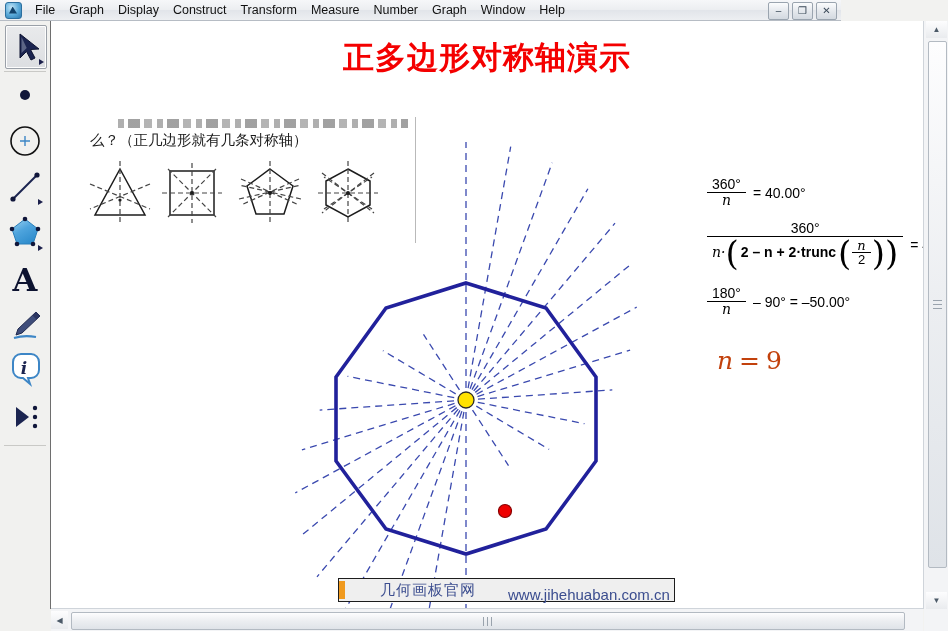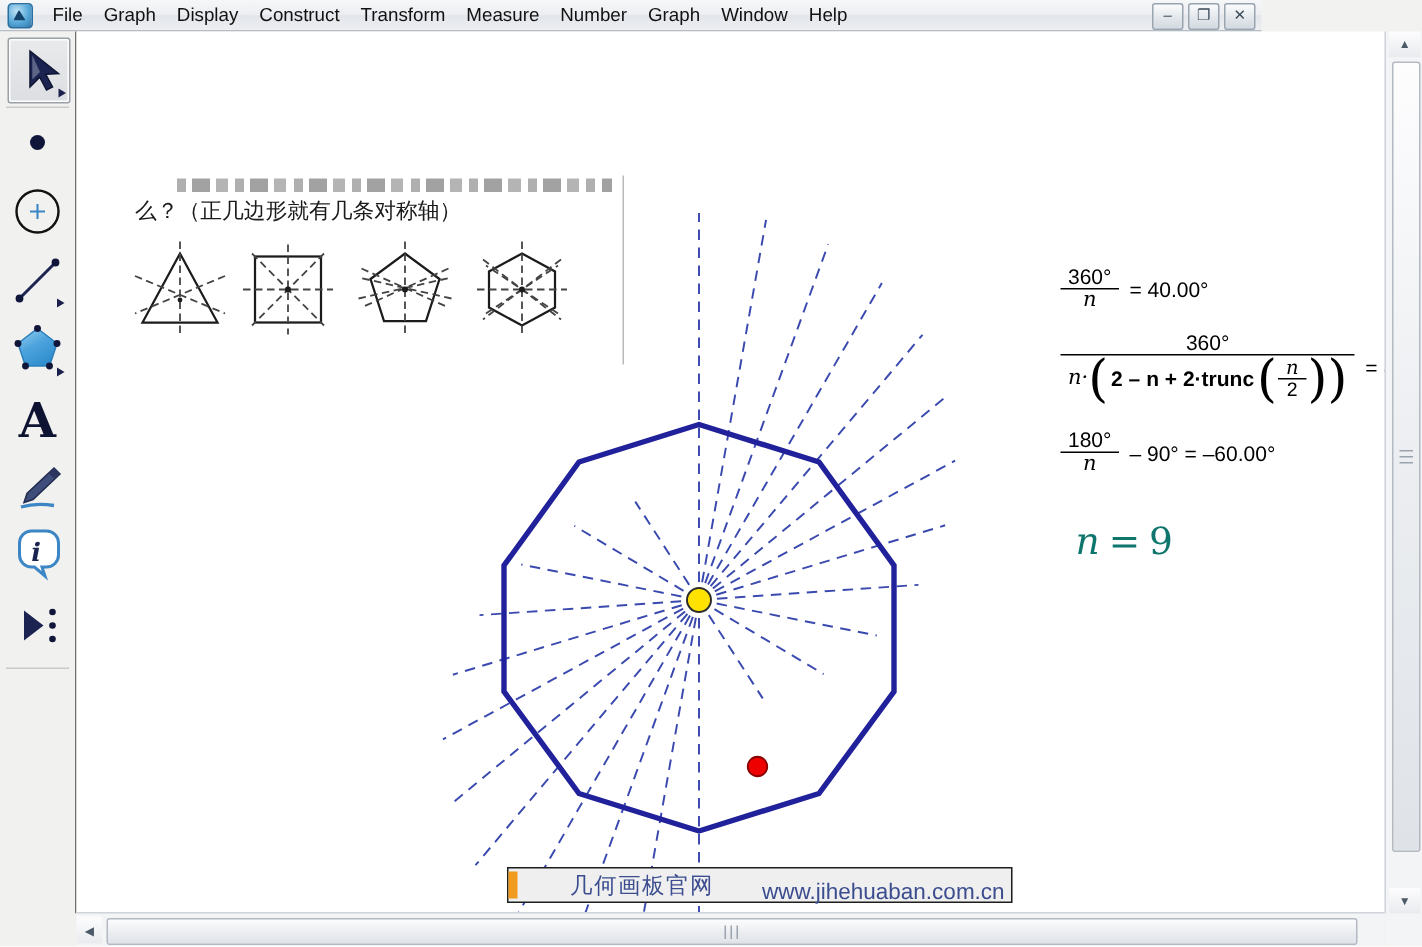--- a/index.html
+++ b/index.html
@@ -92,21 +92,21 @@
 
   
   .meas{position:absolute;color:#000;font-family:"Liberation Sans",sans-serif;}
   .frac{display:inline-block;vertical-align:middle;text-align:center;}
   .frac .num{display:block;padding:0 5px;font-size:14px;line-height:15px;}
   .frac .den{display:block;padding:0 5px;font-size:14px;line-height:15px;border-top:1.3px solid #000;}
   .ital{font-style:italic;font-family:"DejaVu Serif",serif;}
   .mrow{display:flex;align-items:center;white-space:nowrap;font-size:14px;}
   .bigparen{font-size:34px;line-height:20px;font-family:"DejaVu Serif",serif;font-weight:300;}
   .nval{
-    position:absolute;font-size:25px;color:#0f766e;white-space:nowrap;
+    position:absolute;font-size:25px;color:#c2410c;white-space:nowrap;
     font-family:"DejaVu Serif",serif;
     text-align:right;
   }
   .nval i{font-style:italic;}
 
   
   .wm{
     position:absolute;left:287px;top:557px;height:22px;
     border:1.5px solid #1d1d1d;background:#efefef;
     display:flex;align-items:center;padding:0 4px 0 0;gap:32px;
@@ -248,20 +248,21 @@
         <circle cx="30" cy="21" r="2.2" fill="#10163a"></circle>
         <circle cx="30" cy="30" r="2.2" fill="#10163a"></circle>
       </svg>
     </div>
 
     <div class="pal-div" style="top:424px;"></div>
   </div>
 
   <div class="docarea">
 
+    <div class="doc-title">正多边形对称轴演示</div>
 
     <div class="scan">
       <div class="scan-topline"></div>
       <div class="scan-txt">么？（正几边形就有几条对称轴）</div>
       <div class="scan-rule"></div>
       <svg class="scan-shapes" width="320" height="80" viewBox="0 0 320 80">
         <g stroke="#1c1c1c" stroke-width="1.5" fill="none">
 
           <g>
             <polygon points="38,10 63,56 13,56"></polygon>
@@ -344,21 +345,21 @@
         <span style="margin-left:7px;align-self:flex-start;margin-top:16px;">= 40.00°</span>
       </div>
     </div>
 
     <div class="meas" style="left:656px;top:265px;">
       <div class="mrow">
         <span class="frac">
           <span class="num">180°</span>
           <span class="den ital">n</span>
         </span>
-        <span style="margin-left:7px;">– 90° = –60.00°</span>
+        <span style="margin-left:7px;">– 90° = –50.00°</span>
       </div>
     </div>
 
     <div class="nval" style="left:666px;top:325px;">
       <i>n</i><span style="margin:0 6px;">=</span><span>9</span>
     </div>
 
     <svg class="canvas" viewBox="0 0 872 588">
       <g stroke="#2a3aa8" stroke-width="1.3" stroke-dasharray="7 5" fill="none" opacity="0.92">
         <line x1="415" y1="379" x2="415" y2="121"></line>

